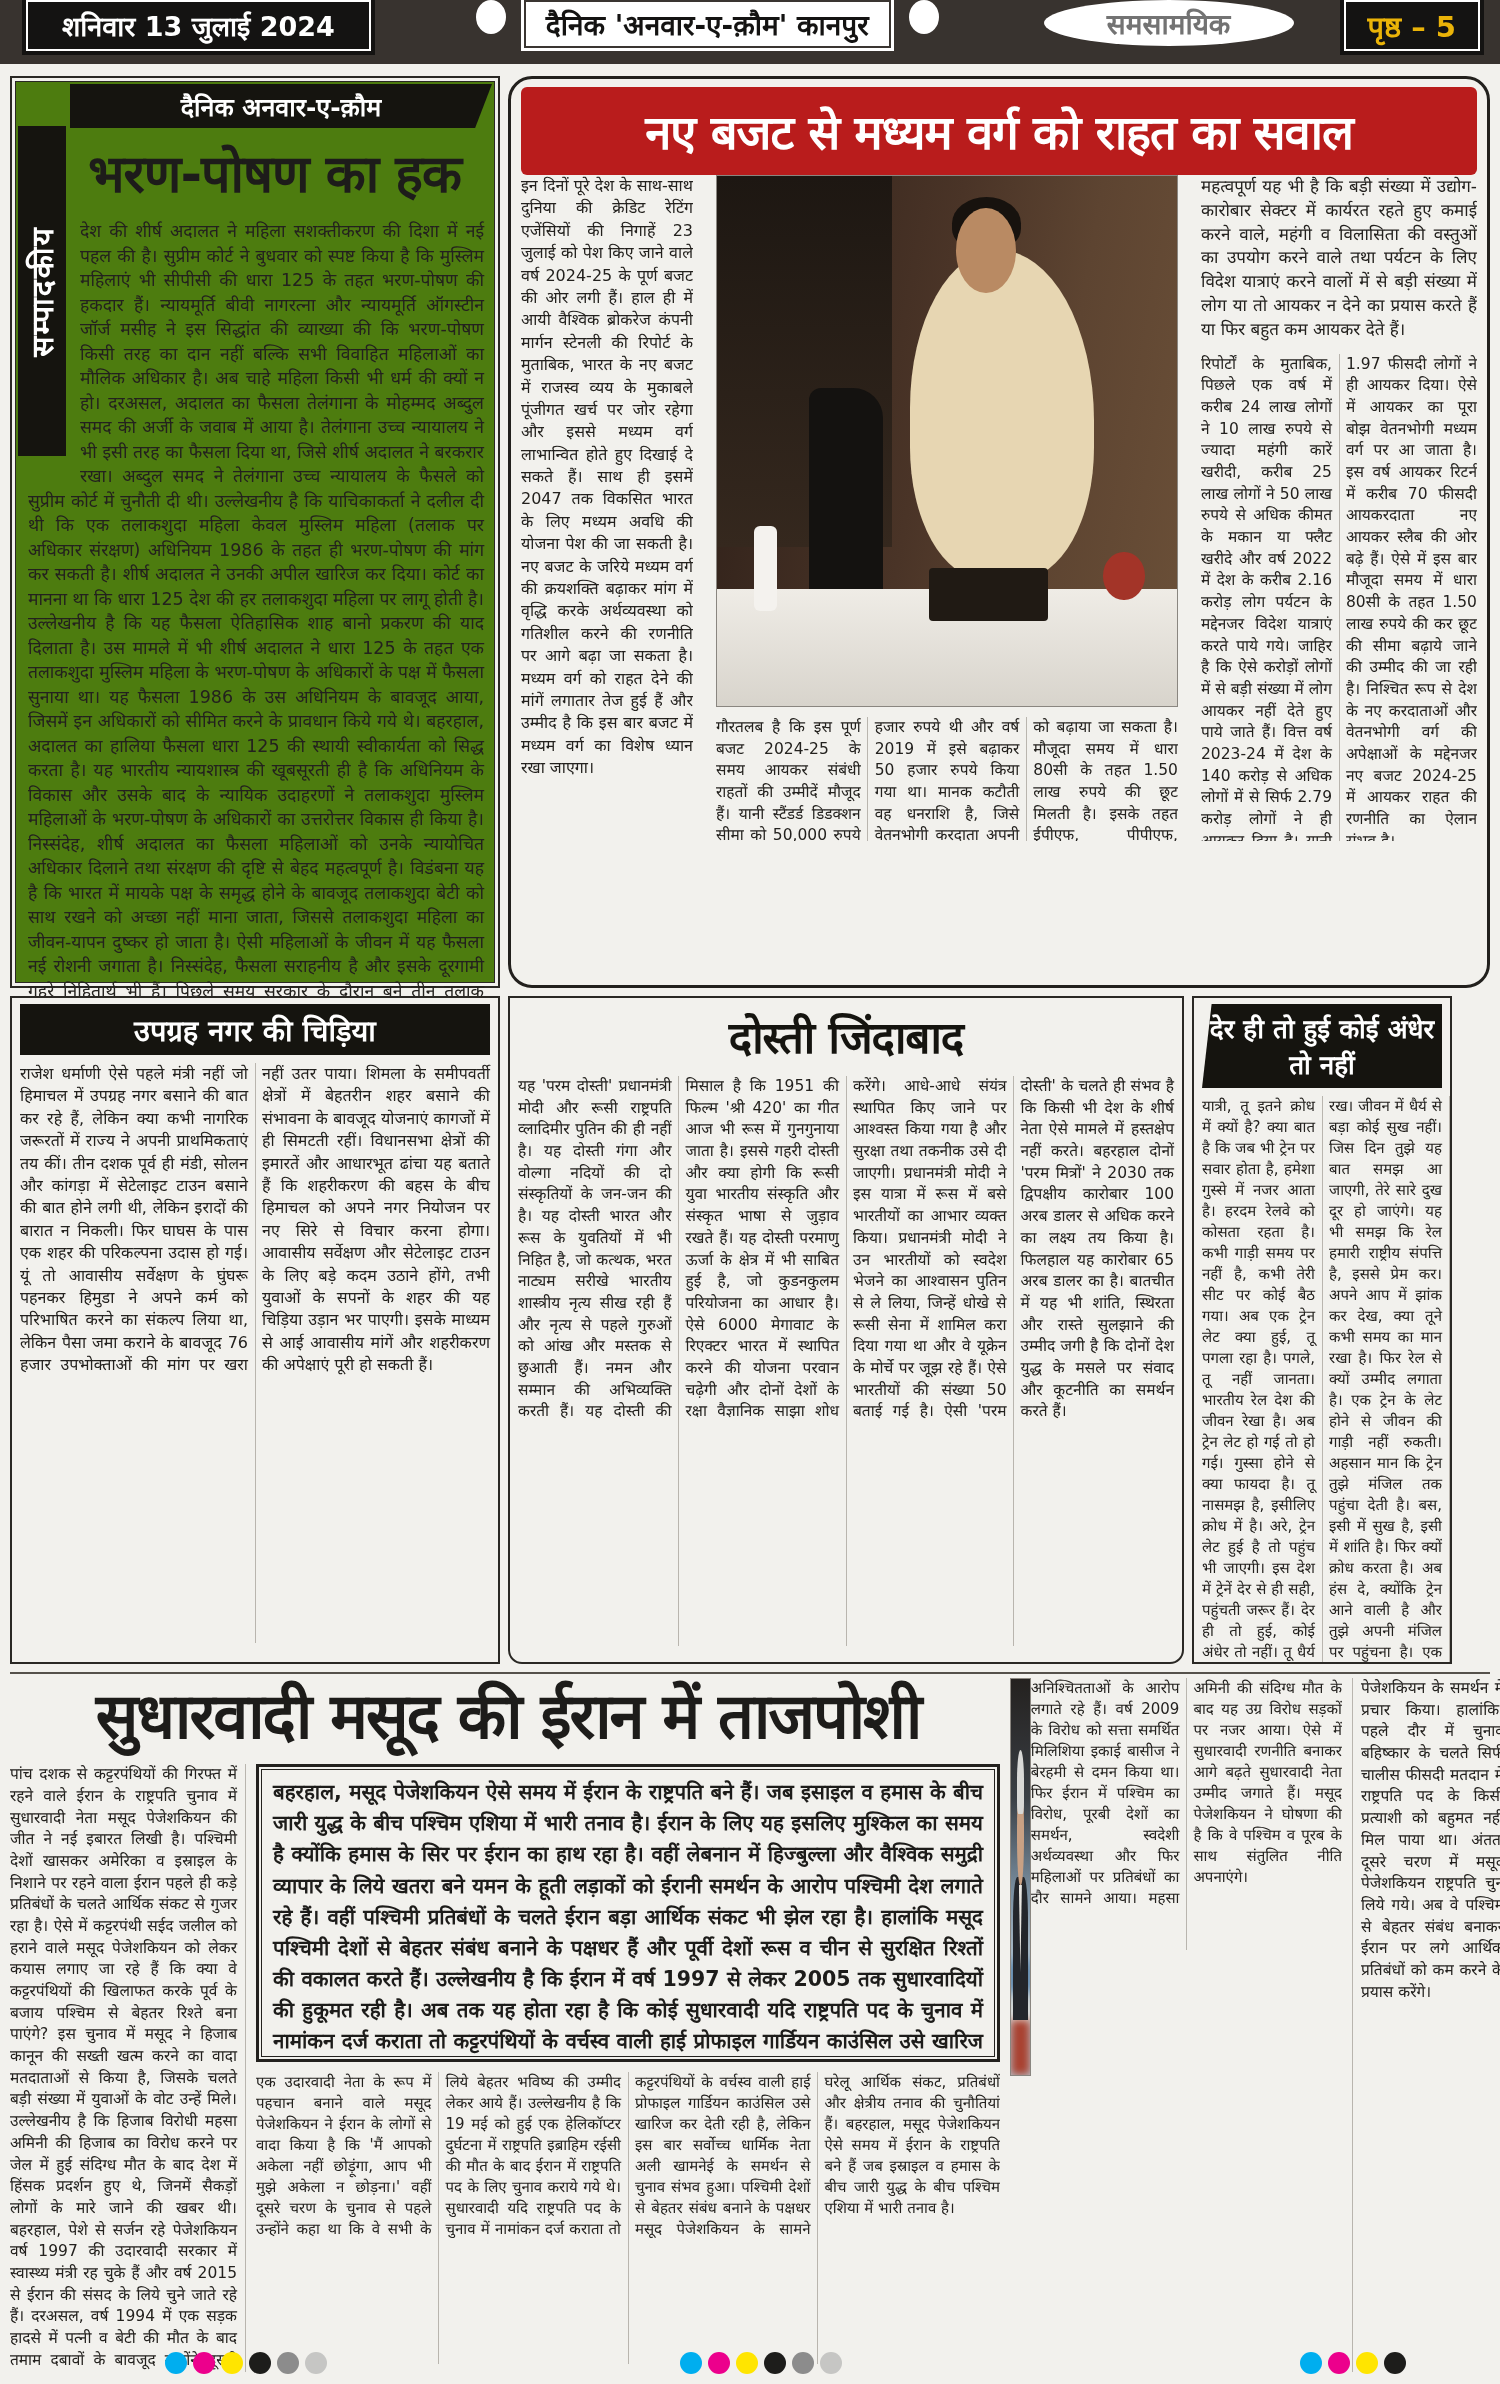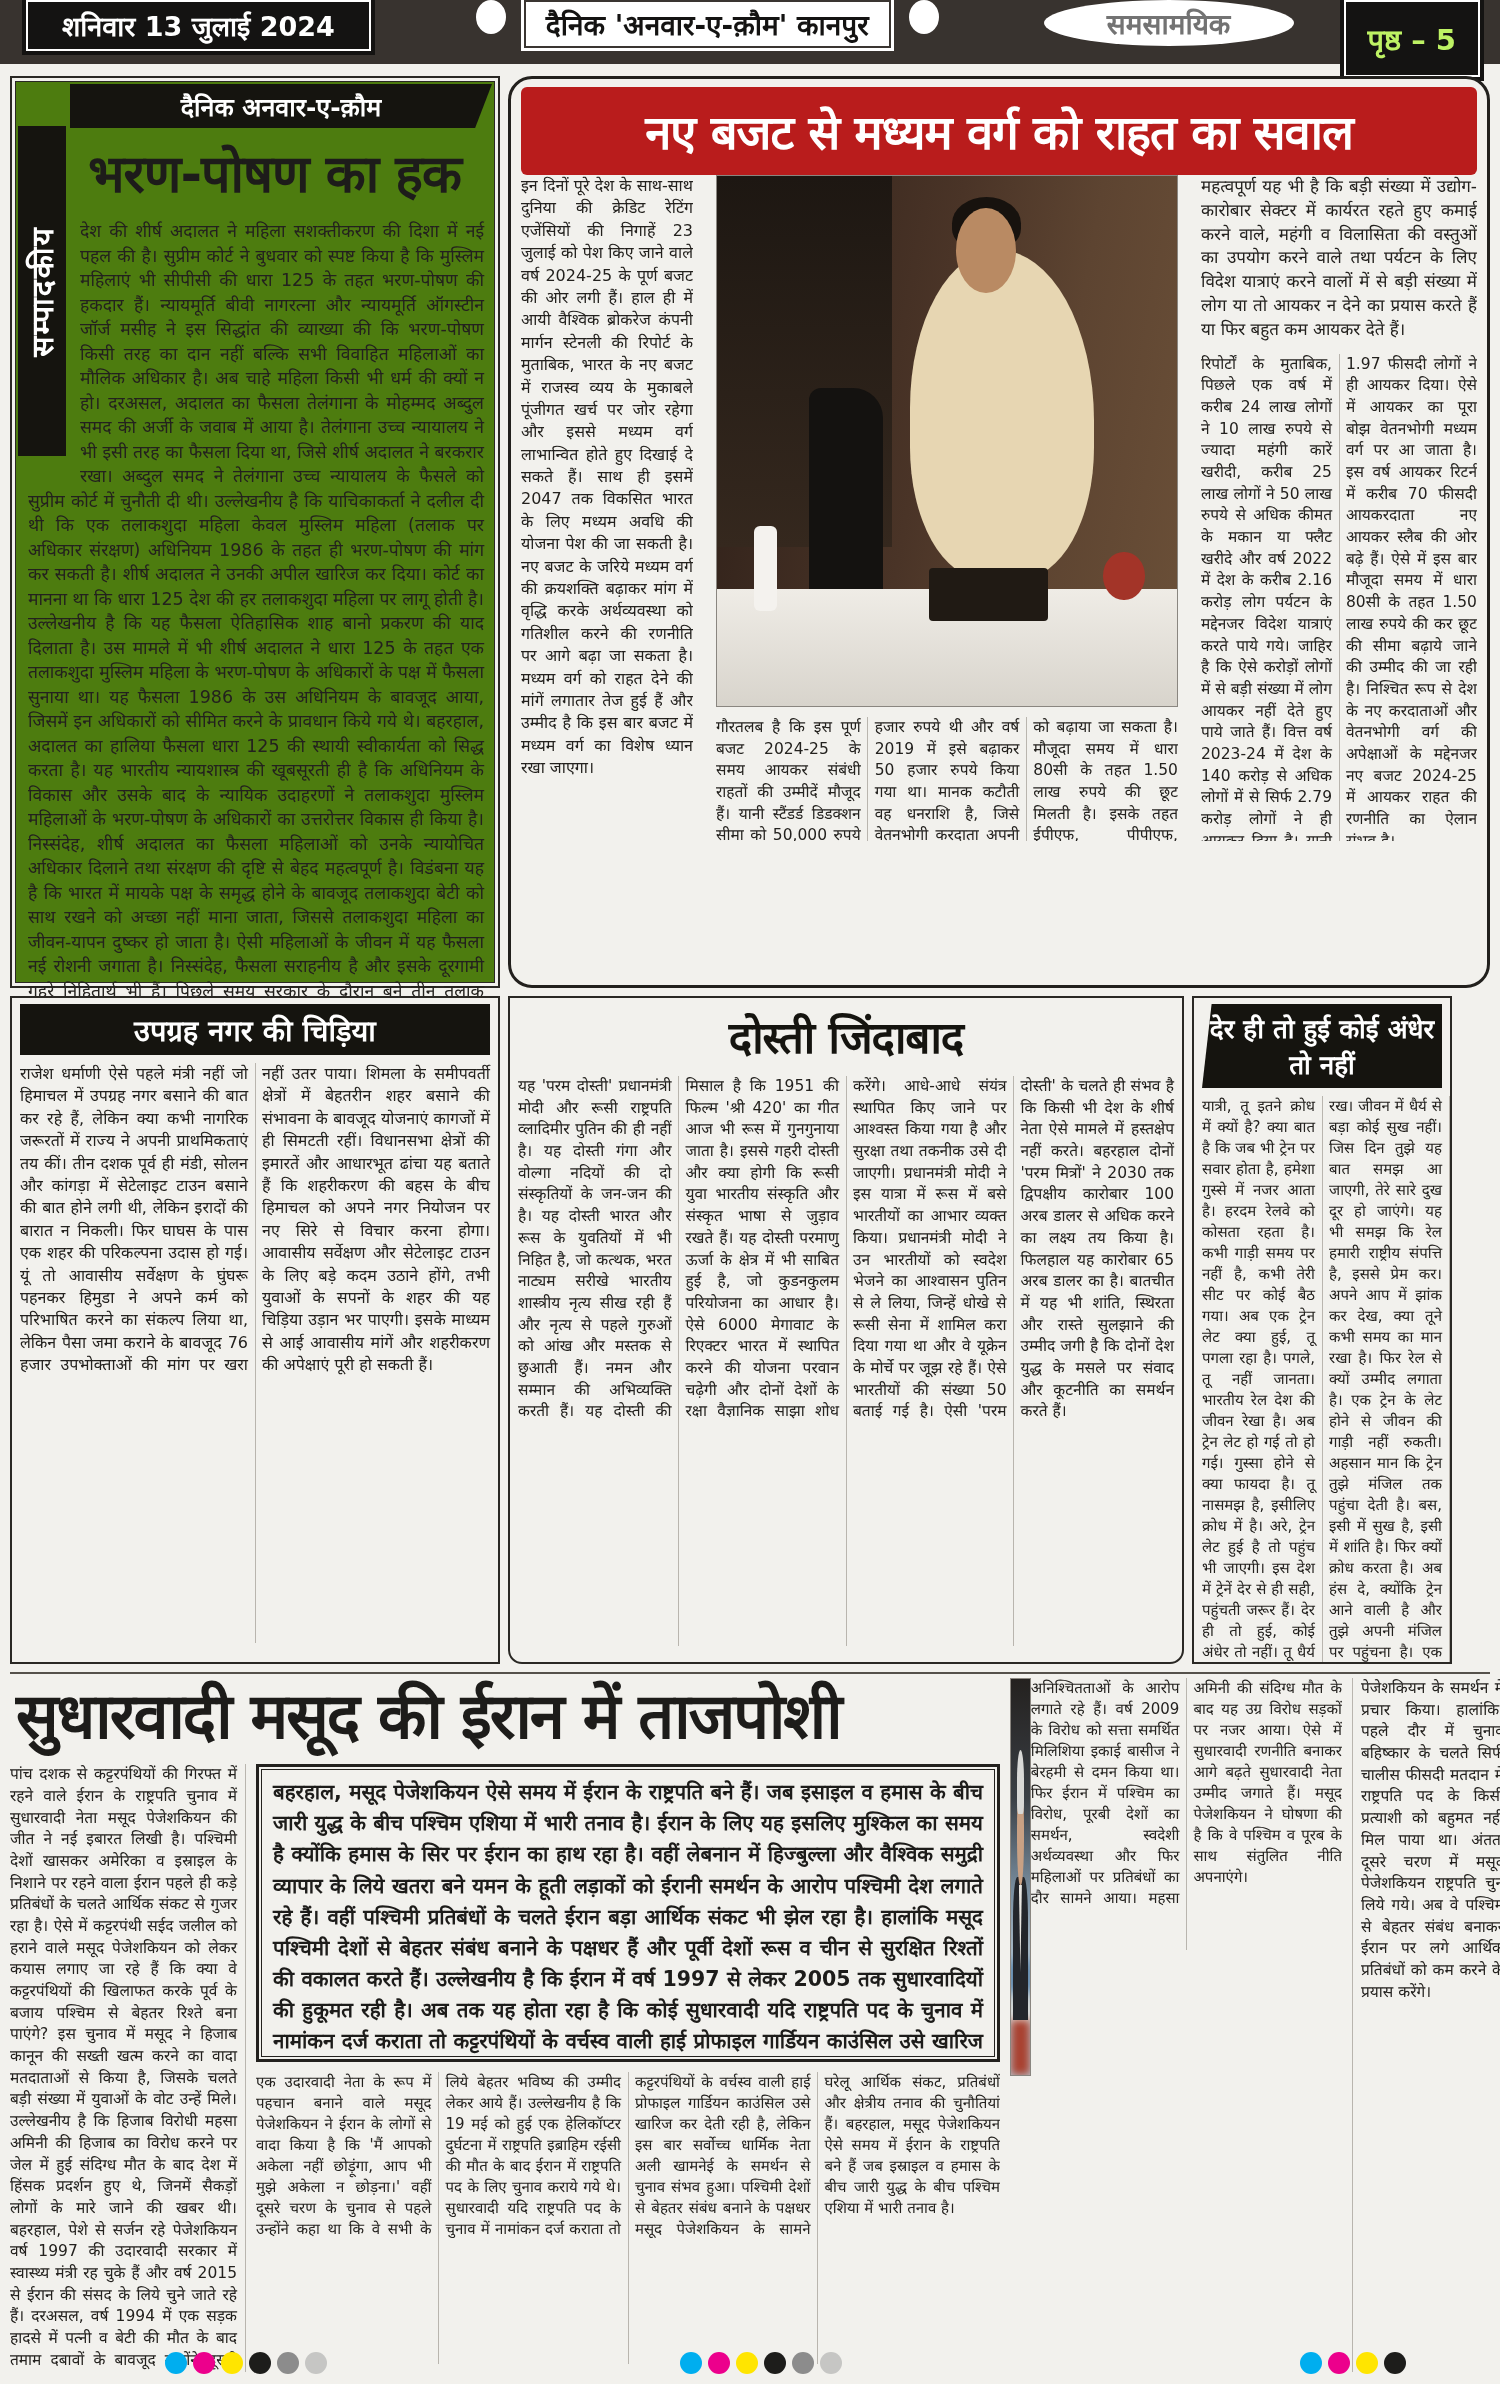--- a/index.html
+++ b/index.html
@@ -14,22 +14,22 @@
     padding:0 14px; gap:18px; border-bottom:3px solid #38332f;}
   .datebox{ background:#141312; color:#fff; border:2px solid #fff;
     box-shadow:0 0 0 4px #141312; padding:5px 34px; font-size:27px; font-weight:bold;
     margin-left:12px; white-space:nowrap;}
   .head-dot{ width:30px; height:34px; background:#fff; border-radius:50%; }
   .papername{ background:#fff; color:#141312; border:2px solid #3a3531;
     box-shadow:0 0 0 3px #fff; padding:3px 20px; font-size:28px; font-weight:bold; white-space:nowrap;}
   .section-lens{ background:#fff; color:#737373; width:250px; height:46px;
     border-radius:50%; display:flex; align-items:center; justify-content:center;
     font-size:28px; font-weight:bold; }
-  .pagebox{ background:#141312; color:#bef264; border:2px solid #fff;
-    box-shadow:0 0 0 4px #141312; padding:17px 22px; font-size:29px; font-weight:bold;
+  .pagebox{ background:#141312; color:#eab308; border:2px solid #fff;
+    box-shadow:0 0 0 4px #141312; padding:4px 22px; font-size:29px; font-weight:bold;
     margin-right:6px; white-space:nowrap;}
   .spacer{flex:1;}
   
   .bodytext{ font-size:16.5px; line-height:1.4; text-align:justify; color:#23211e;}
   .colrule{ column-gap:14px; column-rule:1px solid #b9b5ae; column-fill:balance;}
   
   .row1{ position:absolute; top:76px; left:10px; width:1480px; height:912px; display:flex; gap:8px;}
   .editorial{ width:490px; border:2px solid #2a2824; box-shadow:inset 0 0 0 3px #f2f1ed, inset 0 0 0 4px #2a2824;
     padding:6px; position:relative; background:#4d7c0f;}
   .ed-mast{ background:#15140f; color:#fff; text-align:center; font-size:25px; font-weight:bold;
@@ -72,21 +72,21 @@
   .mbox-right{ width:260px;}
   .mh-band{ background:#15140f; color:#fff; text-align:center; font-size:29px; font-weight:bold; padding:6px 4px; margin-bottom:8px;}
   .mh-band.slant{ clip-path:polygon(4% 0,100% 0,100% 100%,0 100%); font-size:26px;}
   .mh-plain{ color:#15140f; text-align:center; font-size:44px; font-weight:bold; padding:2px 0 10px; letter-spacing:-1px;}
   .mbox-left .bodytext{ column-count:2; height:580px; font-size:16px;}
   .mbox-center .bodytext{ column-count:4; height:570px; font-size:15.5px;}
   .mbox-right .bodytext{ column-count:2; height:580px; font-size:15px;}
   
   .bottom{ position:absolute; top:1672px; left:10px; width:1480px; height:700px; border-top:2px solid #55514b; padding-top:4px;
     display:grid; grid-template-columns:236px 744px 332px 152px; gap:10px;}
-  .b-head{ grid-column:1/3; font-size:63px; font-weight:bold; letter-spacing:-2px; line-height:1.05; padding:6px 0 4px 6px;}
+  .b-head{ grid-column:1/3; font-size:63px; font-weight:bold; letter-spacing:-2px; line-height:1.05; padding:6px 0 4px 6px;text-align:center;}
   .b-photo-cell{ grid-column:3; grid-row:1/3; display:flex; flex-direction:row; }
   .photo-bottom{ width:100%; height:398px; border:1px solid #8a8680; position:relative; overflow:hidden;
     background:linear-gradient(180deg,#24211f 0%,#3a3f45 30%,#7d93a5 55%,#b9c8d2 75%);}
   .pb-hair{ position:absolute; left:30%; top:18%; width:40%; height:16%; background:#d8d8d6; border-radius:50% 50% 20% 20%;}
   .pb-face{ position:absolute; left:32%; top:26%; width:36%; height:26%; background:#c9a184; border-radius:46%;}
   .pb-body{ position:absolute; left:12%; top:50%; width:76%; height:36%; background:#23262b; border-radius:30% 30% 0 0;}
   .pb-shirt{ position:absolute; left:42%; top:52%; width:16%; height:22%; background:#e9e7e2;
     clip-path:polygon(0 0,100% 0,50% 100%);}
   .pb-flag1{ position:absolute; left:0; bottom:0; width:100%; height:14%; background:#a8402f; filter:blur(4px);}
   .pb-flag2{ position:absolute; left:0; bottom:12%; width:100%; height:9%; background:#e8e4da; filter:blur(5px);}

